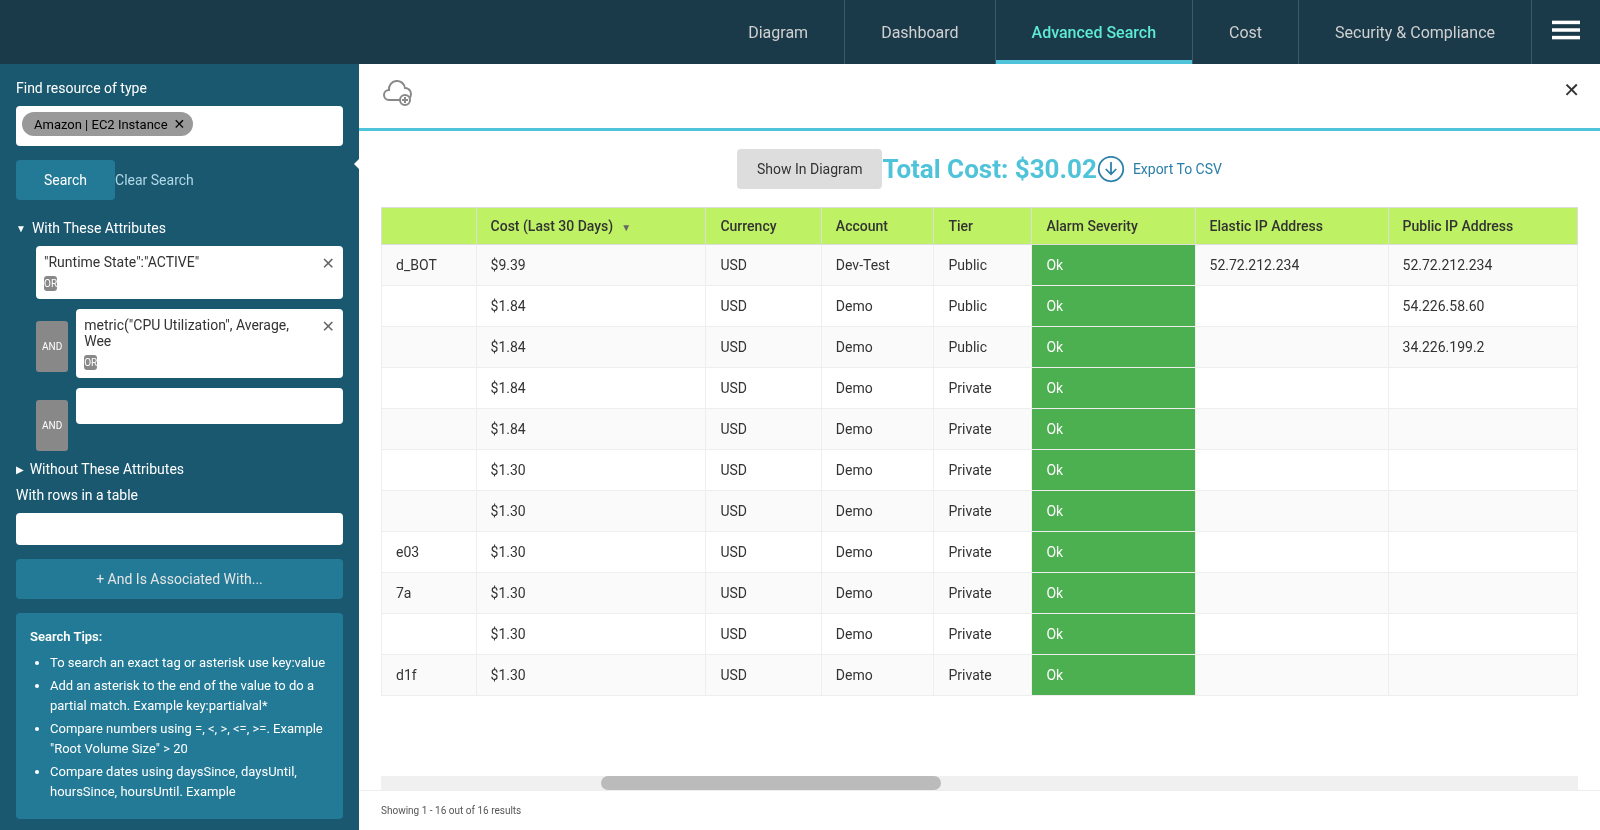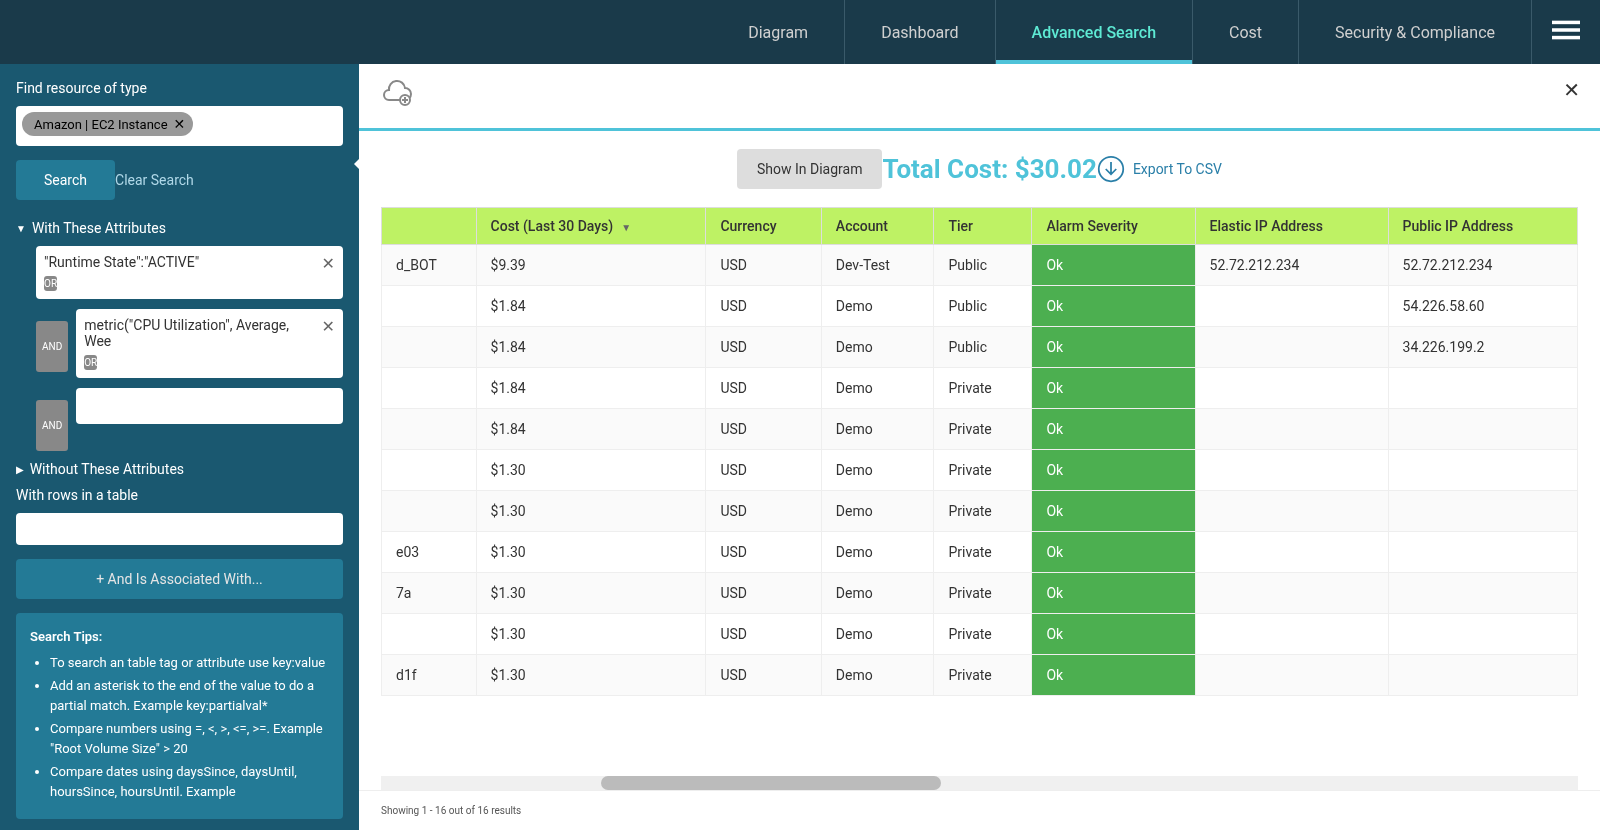--- a/index.html
+++ b/index.html
@@ -151,21 +151,21 @@
     </div>
     
     <div class="sidebar-label">With rows in a table</div>
     <input class="rows-input" style="">
     
     <button class="assoc-btn">+ And Is Associated With...</button>
     
     <div class="tips">
       <div class="tips-title">Search Tips:</div>
       <ul>
-        <li>To search an table tag or attribute use key:value</li>
+        <li>To search an exact tag or asterisk use key:value</li>
         <li>Add an asterisk to the end of the value to do a partial match. Example key:partialval*</li>
         <li>Compare numbers using =, &lt;, &gt;, &lt;=, &gt;=. Example "Root Volume Size" &gt; 20</li>
         <li>Compare dates using daysSince, daysUntil, hoursSince, hoursUntil. Example</li>
       </ul>
     </div>
   </div>
 
   <div class="content">
     <div class="content-header">
       <div class="cloud-icon">

